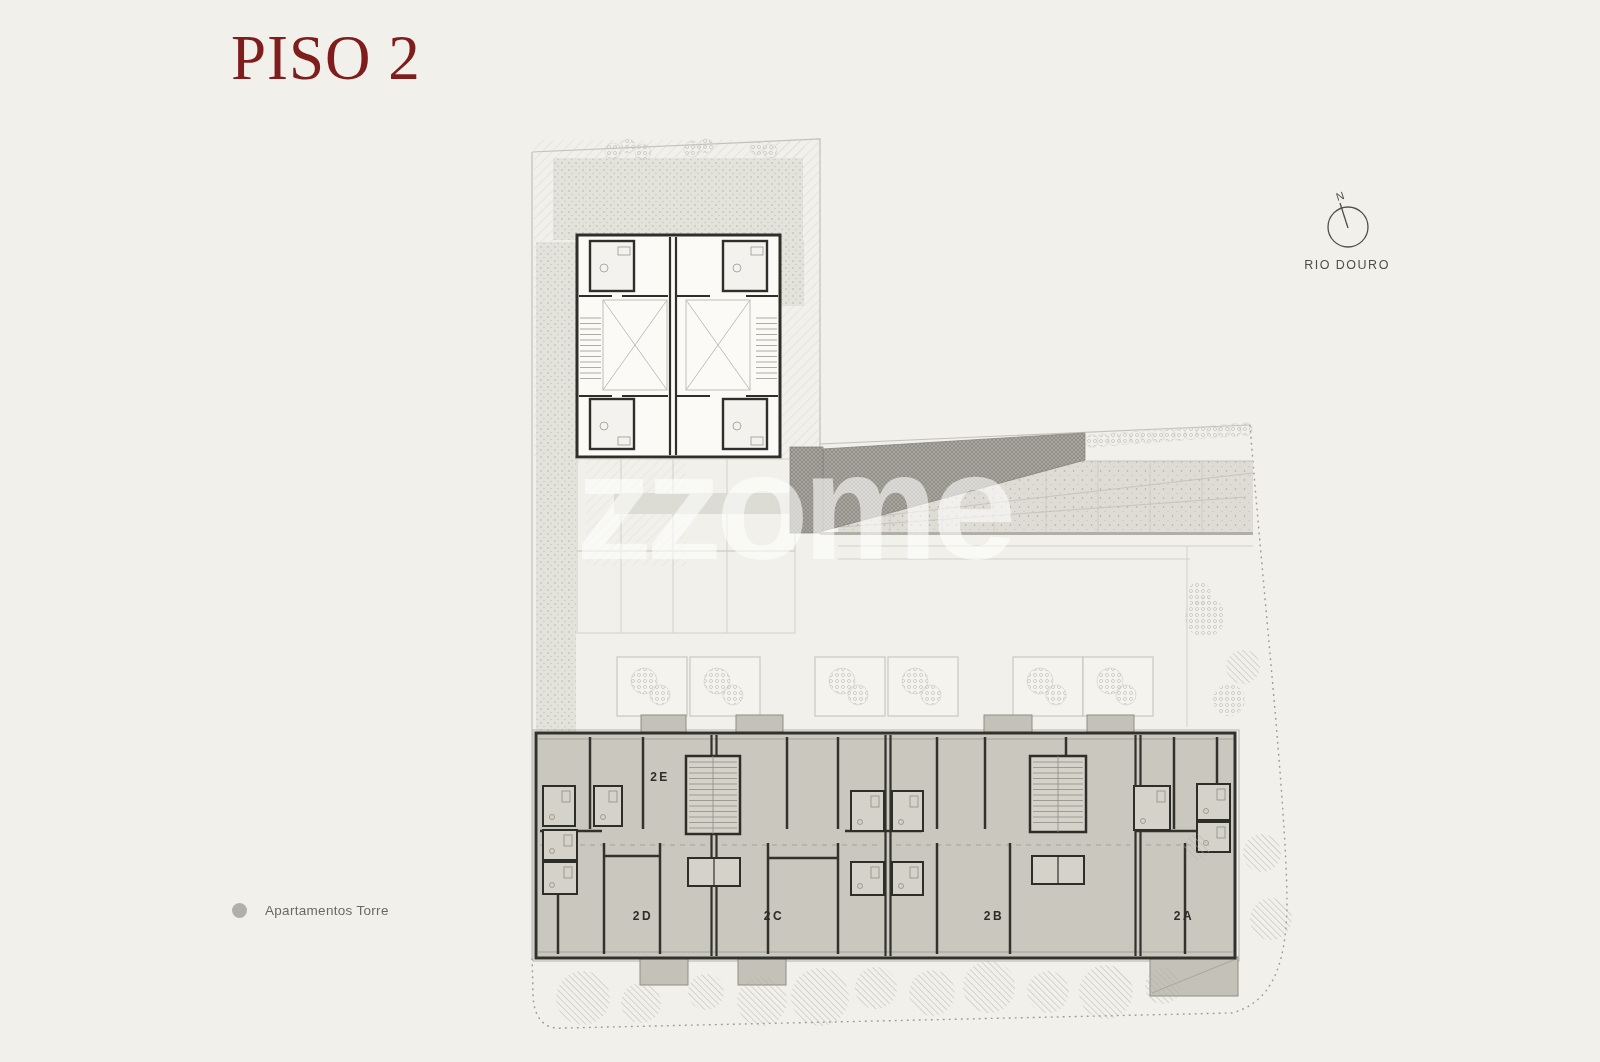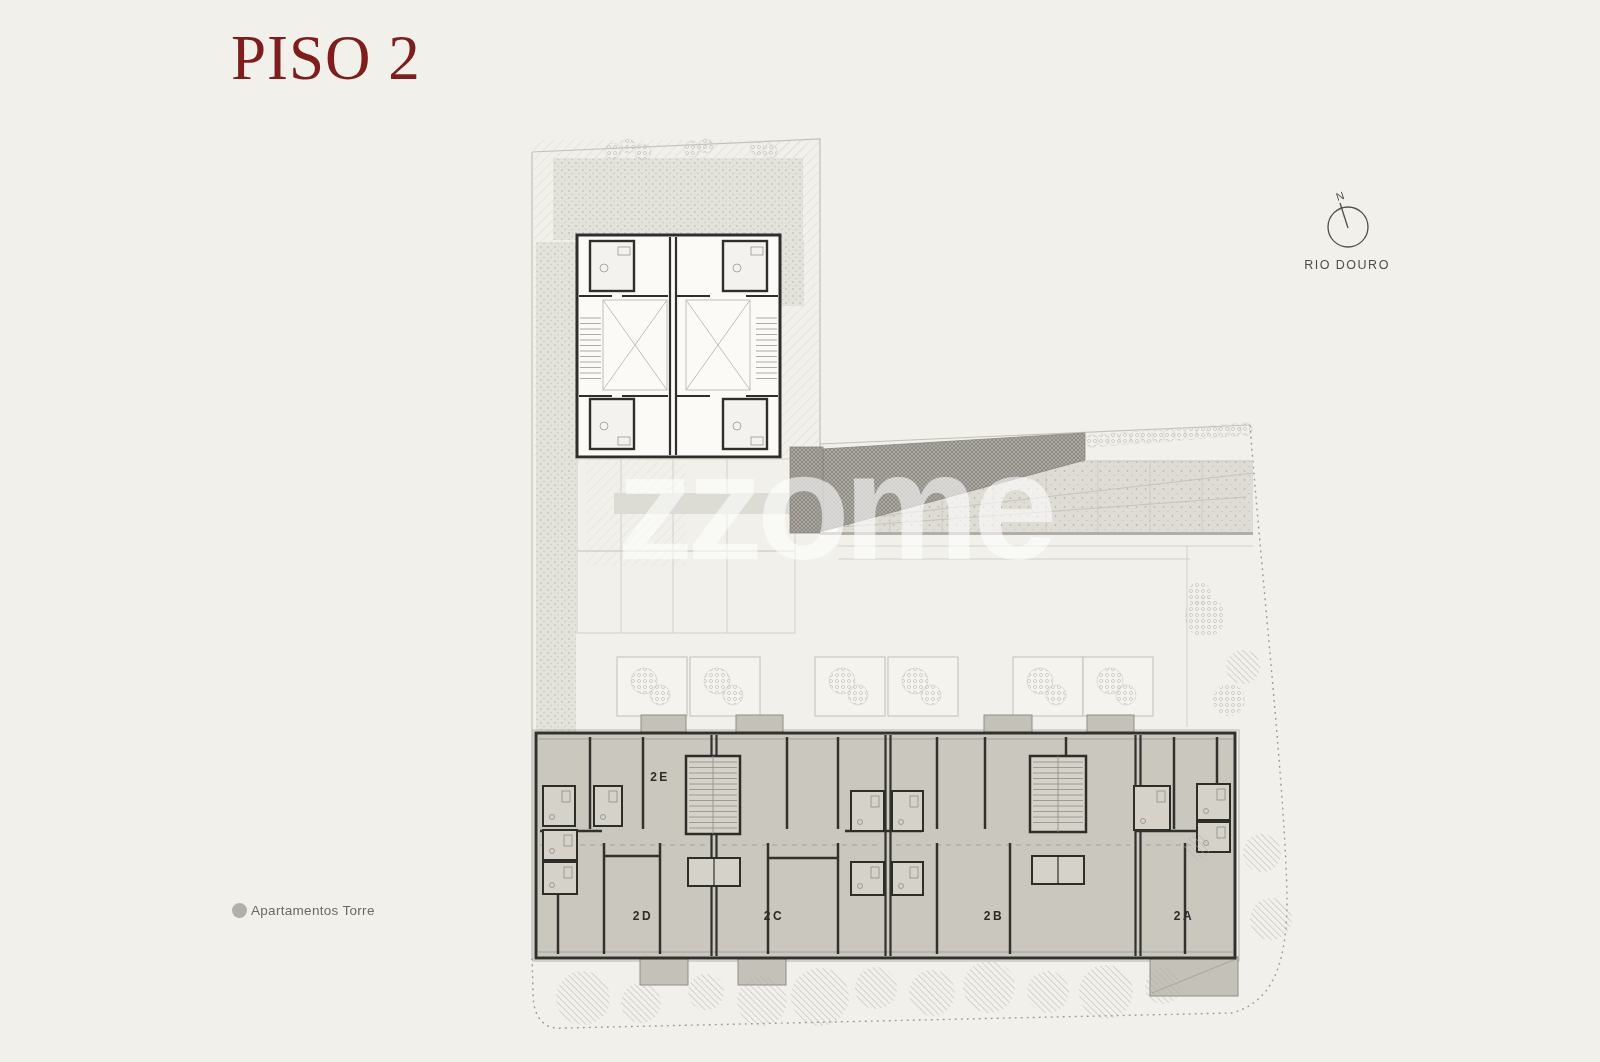--- a/index.html
+++ b/index.html
@@ -2,22 +2,22 @@
 <html><head>
 <meta charset="utf-8">
 <style>
   html,body{margin:0;padding:0;background:#e8e7e2;}
   .canvas{position:relative;width:1600px;height:1062px;background:#f1f0ea;overflow:hidden;
           font-family:"Liberation Sans",sans-serif;}
   .plan-svg{position:absolute;left:0;top:0;}
   .title{position:absolute;left:231px;top:22px;font-family:"Liberation Serif",serif;
          font-size:63px;font-weight:400;color:#7f1d1d;letter-spacing:1px;}
   .watermark{position:absolute;left:576px;top:430px;font-size:152px;font-weight:700;
-             color:rgba(255,255,255,0.58);letter-spacing:-6px;line-height:1;pointer-events:none;margin-left:41px;}
-  .legend{position:absolute;left:232px;top:903px;display:flex;align-items:flex-start;gap:4px;}
+             color:rgba(255,255,255,0.58);letter-spacing:-6px;line-height:1;pointer-events:none;}
+  .legend{position:absolute;left:232px;top:903px;display:flex;align-items:flex-start;gap:18px;}
   .legend-dot{width:15px;height:15px;border-radius:50%;background:#b2b0a6;}
   .legend-label{font-size:13.5px;color:#6b6a61;letter-spacing:.3px;}
   .unit-label{font-family:"Liberation Sans",sans-serif;font-size:12px;font-weight:700;
               fill:#2c2c27;letter-spacing:2.5px;}
   .compass-text{font-family:"Liberation Sans",sans-serif;fill:#4f4e46;}
 </style>
 </head>
 <body>
 
 <div class="canvas">

